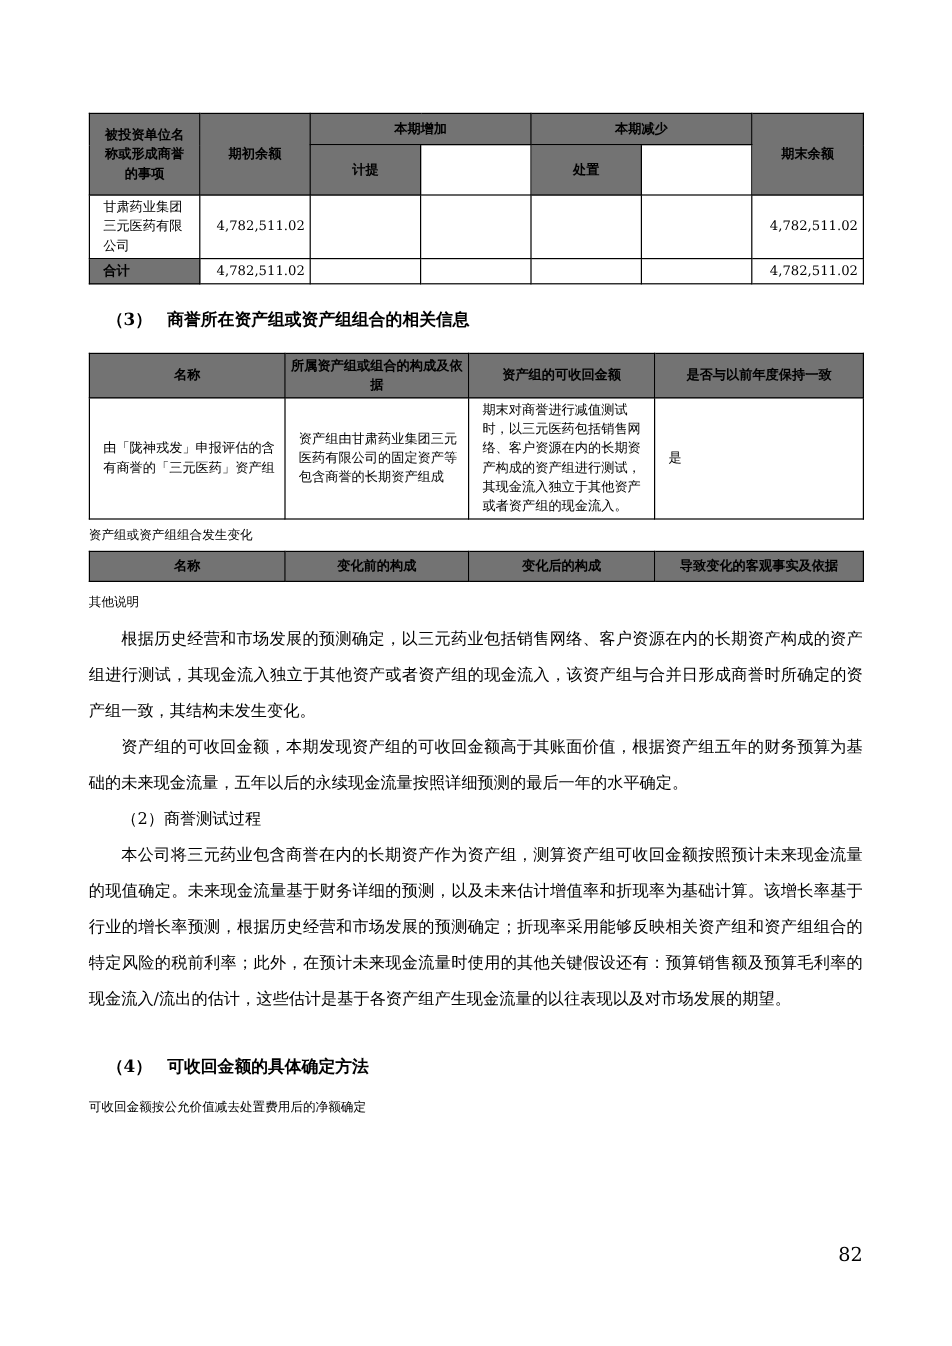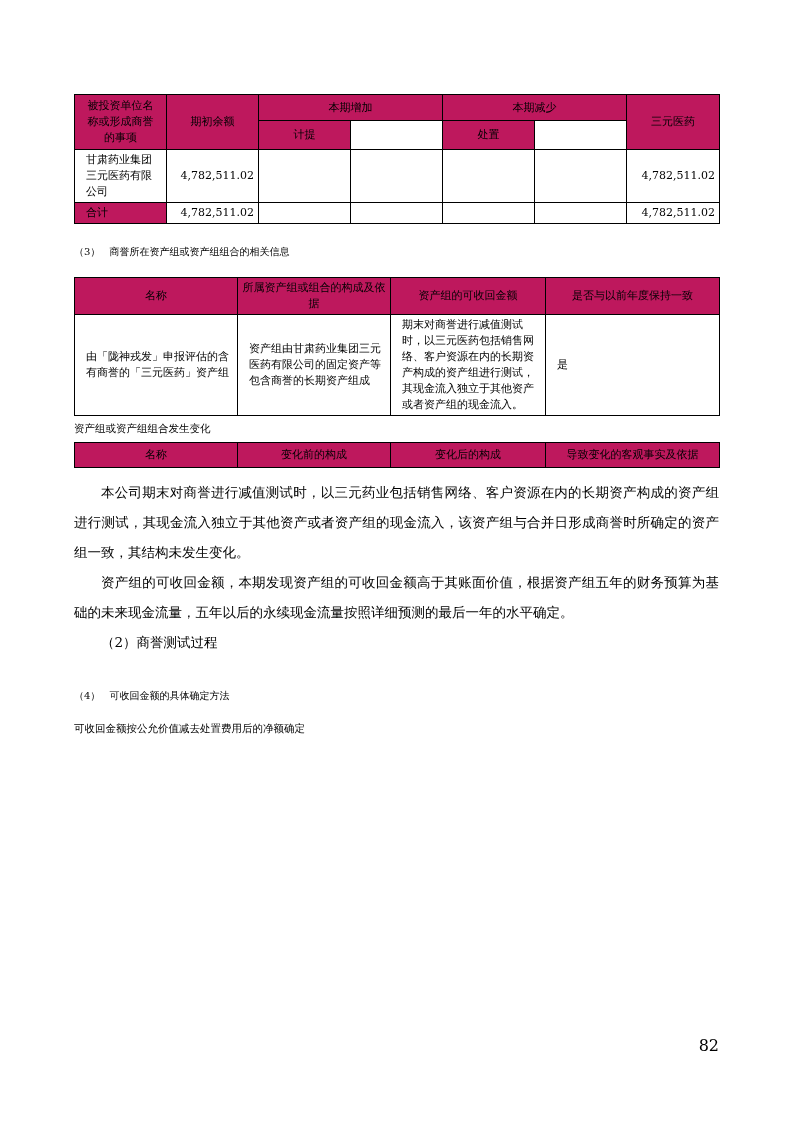--- a/index.html
+++ b/index.html
@@ -27,50 +27,51 @@
     line-height:16px;
     color:#000;
   }
   td {
     border:1px solid #000;
     padding:2px 4px;
     vertical-align:middle;
     word-break:break-all;
   }
   .hdr {
-    background:#be185d;
+    background:#737373;
     text-align:center;
+    font-weight:bold;
   }
   .cell-num { text-align:right; }
   .cell-name { text-align:left;padding-left:11px; }
   .entity-hdr { padding:2px 12px; }
   
   .t1-r1 td { height:26px; }
-  .t1-r2 td { height:29px; }
+  .t1-r2 td { height:42px; }
   .t1-data td { height:48px; }
   .t1-total td { height:16px;margin-top:10px; }
   
   .t2-hdr td { height:37px; }
   .t2-data td { height:97px; vertical-align:middle; }
   
   .t3-hdr td { height:25px; }
   .sec-heading {
-    font-size:10px;
-    font-weight:normal;
-    margin:0;
+    font-size:14px;
+    font-weight:bold;
+    margin:15px;
   }
   .h3-heading { margin-top:21px; }
   .h4-heading { margin-top:32px; }
   .sec-num { margin-right:0.9em; }
   .tbl2 { margin-top:18px; }
   .small-note {
     font-size:10.5px;
     line-height:14px;
   }
-  .caption-change { margin-top:6px;font-family:Liberation Serif, serif; }
+  .caption-change { margin-top:6px; }
   .tbl3 { margin-top:6px; }
   .other-notes-label { margin-top:10px; }
   .body-text {
     margin-top:9px;
     width:645px;
     font-size:13.5px;
     line-height:30px;
     text-align:justify;
   }
   .body-text p {
@@ -100,21 +101,21 @@
           <col style="width:92px">
           <col style="width:92px">
         <col style="width:93px">
       </colgroup>
       <tbody>
         <tr class="t1-r1">
           <td class="hdr entity-hdr" rowspan="2">被投资单位名称或形成商誉的事项</td>
           <td class="hdr" rowspan="2">期初余额</td>
           <td class="hdr" colspan="2">本期增加</td>
           <td class="hdr" colspan="2">本期减少</td>
-          <td class="hdr" rowspan="2">三元医药</td>
+          <td class="hdr" rowspan="2">期末余额</td>
         </tr>
         <tr class="t1-r2">
           <td class="hdr">计提</td>
           <td></td>
           <td class="hdr">处置</td>
           <td></td>
         </tr>
         <tr class="t1-data">
           <td class="cell-name">甘肃药业集团三元医药有限公司</td>
           <td class="cell-num">4,782,511.02</td>
@@ -174,25 +175,27 @@
       <tbody>
         <tr class="t3-hdr">
           <td class="hdr">名称</td>
           <td class="hdr">变化前的构成</td>
           <td class="hdr">变化后的构成</td>
           <td class="hdr">导致变化的客观事实及依据</td>
         </tr>
       </tbody>
     </table>
 
+    <div class="small-note other-notes-label">其他说明</div>
 
     <div class="body-text">
-      <p>本公司期末对商誉进行减值测试时，以三元药业包括销售网络、客户资源在内的长期资产构成的资产组进行测试，其现金流入独立于其他资产或者资产组的现金流入，该资产组与合并日形成商誉时所确定的资产组一致，其结构未发生变化。</p>
+      <p>根据历史经营和市场发展的预测确定，以三元药业包括销售网络、客户资源在内的长期资产构成的资产组进行测试，其现金流入独立于其他资产或者资产组的现金流入，该资产组与合并日形成商誉时所确定的资产组一致，其结构未发生变化。</p>
       <p>资产组的可收回金额，本期发现资产组的可收回金额高于其账面价值，根据资产组五年的财务预算为基础的未来现金流量，五年以后的永续现金流量按照详细预测的最后一年的水平确定。</p>
       <p>（2）商誉测试过程</p>
+      <p>本公司将三元药业包含商誉在内的长期资产作为资产组，测算资产组可收回金额按照预计未来现金流量的现值确定。未来现金流量基于财务详细的预测，以及未来估计增值率和折现率为基础计算。该增长率基于行业的增长率预测，根据历史经营和市场发展的预测确定；折现率采用能够反映相关资产组和资产组组合的特定风险的税前利率；此外，在预计未来现金流量时使用的其他关键假设还有：预算销售额及预算毛利率的现金流入/流出的估计，这些估计是基于各资产组产生现金流量的以往表现以及对市场发展的期望。</p>
     </div>
 
     <div class="sec-heading h4-heading">
       <span class="sec-num">（4）</span><span>可收回金额的具体确定方法</span>
     </div>
 
     <div class="small-note note-line">可收回金额按公允价值减去处置费用后的净额确定</div>
 
   </div>
 

